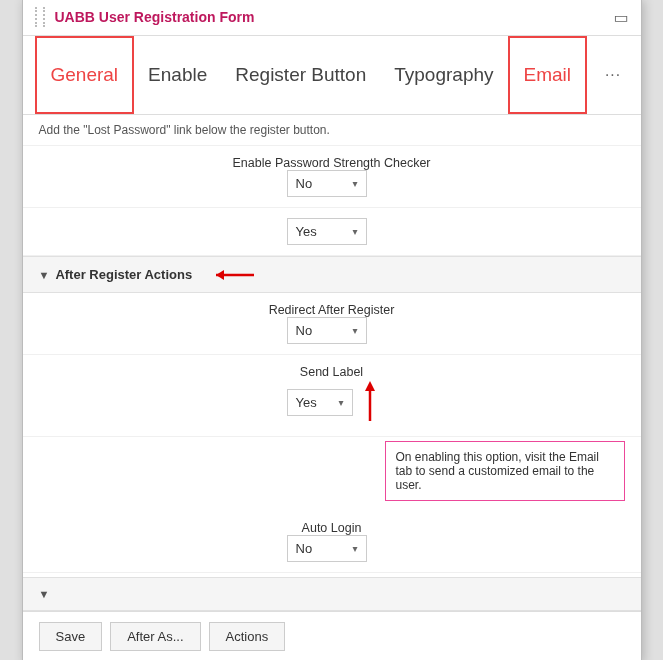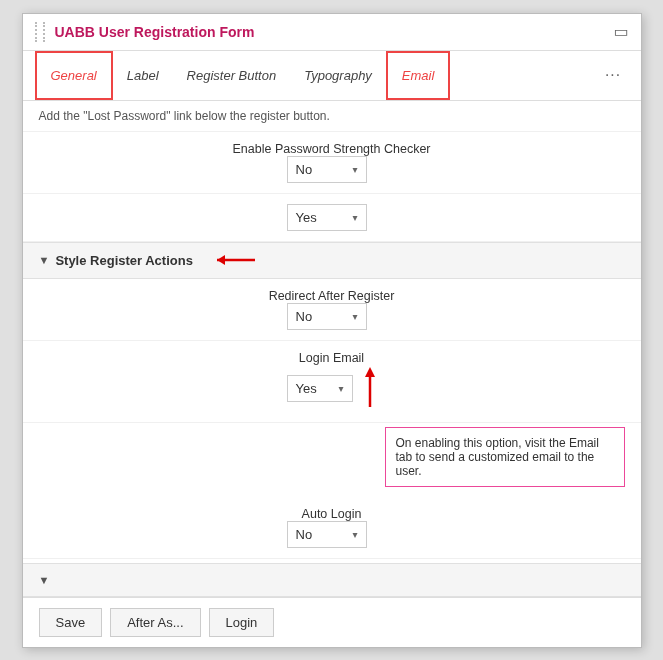--- a/index.html
+++ b/index.html
@@ -48,28 +48,27 @@
       cursor: pointer;
     }
     .tabs {
       display: flex;
       align-items: center;
       padding: 0 12px;
       border-bottom: 1px solid #ddd;
       background: #fff;
     }
     .tab {
-      padding: 15px 14px;
-      cursor: pointer;
-      font-size: 13px;
+      padding: 26px 14px;
+      cursor: pointer;
+      font-size: 19px;
       color: #444;
       border: none;
       background: none;
       position: relative;
-      font-style: italic;
     }
     .tab-more {
       margin-left: auto;
       font-size: 16px;
       color: #666;
       cursor: pointer;
       padding: 6px 8px;
     }
     .content {
       flex: 1;
@@ -183,21 +182,21 @@
     <div class="titlebar-drag"></div>
     <span class="titlebar-title">UABB User Registration Form</span>
     <span class="titlebar-icon">▭</span>
   </div>
 
   <div class="tabs">
     <button class="tab tab-general">
       <span>General</span>
     </button>
     <button class="tab">
-      <span>Label</span>
+      <span>Enable</span>
     </button>
     <button class="tab">
       <span>Register Button</span>
     </button>
     <button class="tab">
       <span>Typography</span>
     </button>
     <button class="tab tab-email">
       <span>Email</span>
     </button>
@@ -222,42 +221,42 @@
       <div class="form-control">
         <div class="select-box">
           <span>Yes</span>
           <span class="arrow">▾</span>
         </div>
       </div>
     </div>
 
     <div class="collapsible-header">
       <span class="chevron">▼</span>
-      <span>Style Register Actions</span>
+      <span>After Register Actions</span>
 
       <span style="display:inline-flex;align-items:center;margin-left:14px;">
         <svg width="50" height="14" viewBox="0 0 50 14" xmlns="http://www.w3.org/2000/svg">
           <line x1="48" y1="7" x2="10" y2="7" stroke="#dd0000" stroke-width="2.5"></line>
           <polygon points="10,7 18,2 18,12" fill="#dd0000"></polygon>
         </svg>
       </span>
     </div>
 
     <div class="form-row">
       <span class="form-label">Redirect After Register</span>
       <div class="form-control">
         <div class="select-box">
           <span>No</span>
           <span class="arrow">▾</span>
         </div>
       </div>
     </div>
 
     <div class="form-row" style="align-items:center;">
-      <span class="form-label">Login Email</span>
+      <span class="form-label">Send Label</span>
       <div class="form-control" style="display:flex;align-items:center;">
         <div class="select-box">
           <span>Yes</span>
           <span class="arrow">▾</span>
         </div>
 
         <span style="display:inline-block;margin-left:10px;">
           <svg width="14" height="44" viewBox="0 0 14 44" xmlns="http://www.w3.org/2000/svg">
             <line x1="7" y1="42" x2="7" y2="10" stroke="#dd0000" stroke-width="2.5"></line>
             <polygon points="7,2 2,12 12,12" fill="#dd0000"></polygon>
@@ -283,15 +282,15 @@
 
     <div class="collapsible-header" style="margin-top:4px;">
       <span class="chevron">▼</span>
     </div>
 
   </div>
 
   <div class="footer">
     <button class="btn">Save</button>
     <button class="btn">After As...</button>
-    <button class="btn">Login</button>
+    <button class="btn">Actions</button>
   </div>
 </div>
 
 </body></html>

